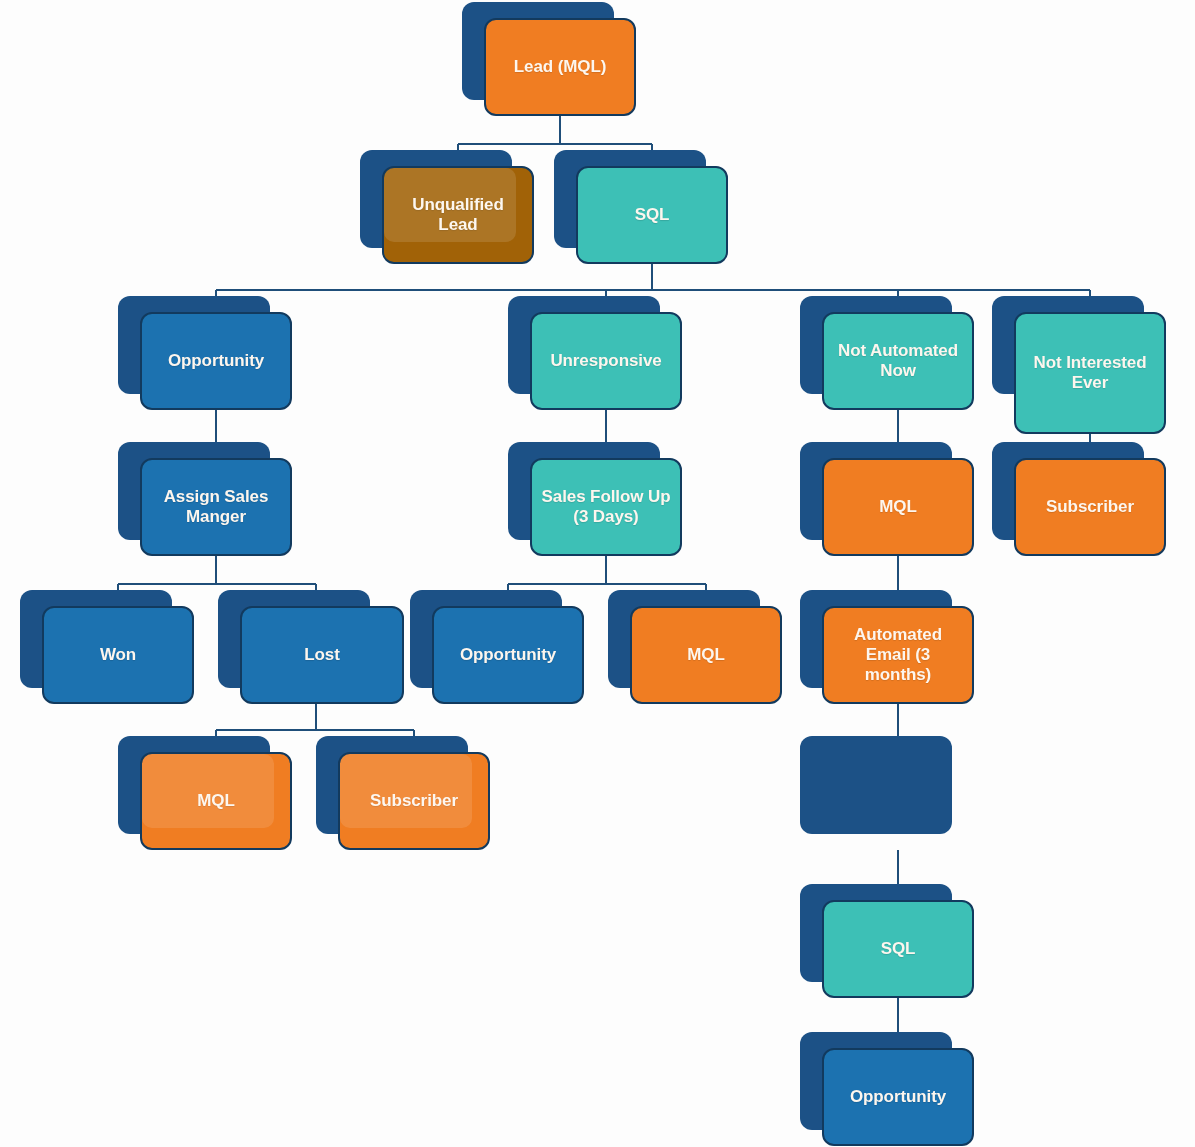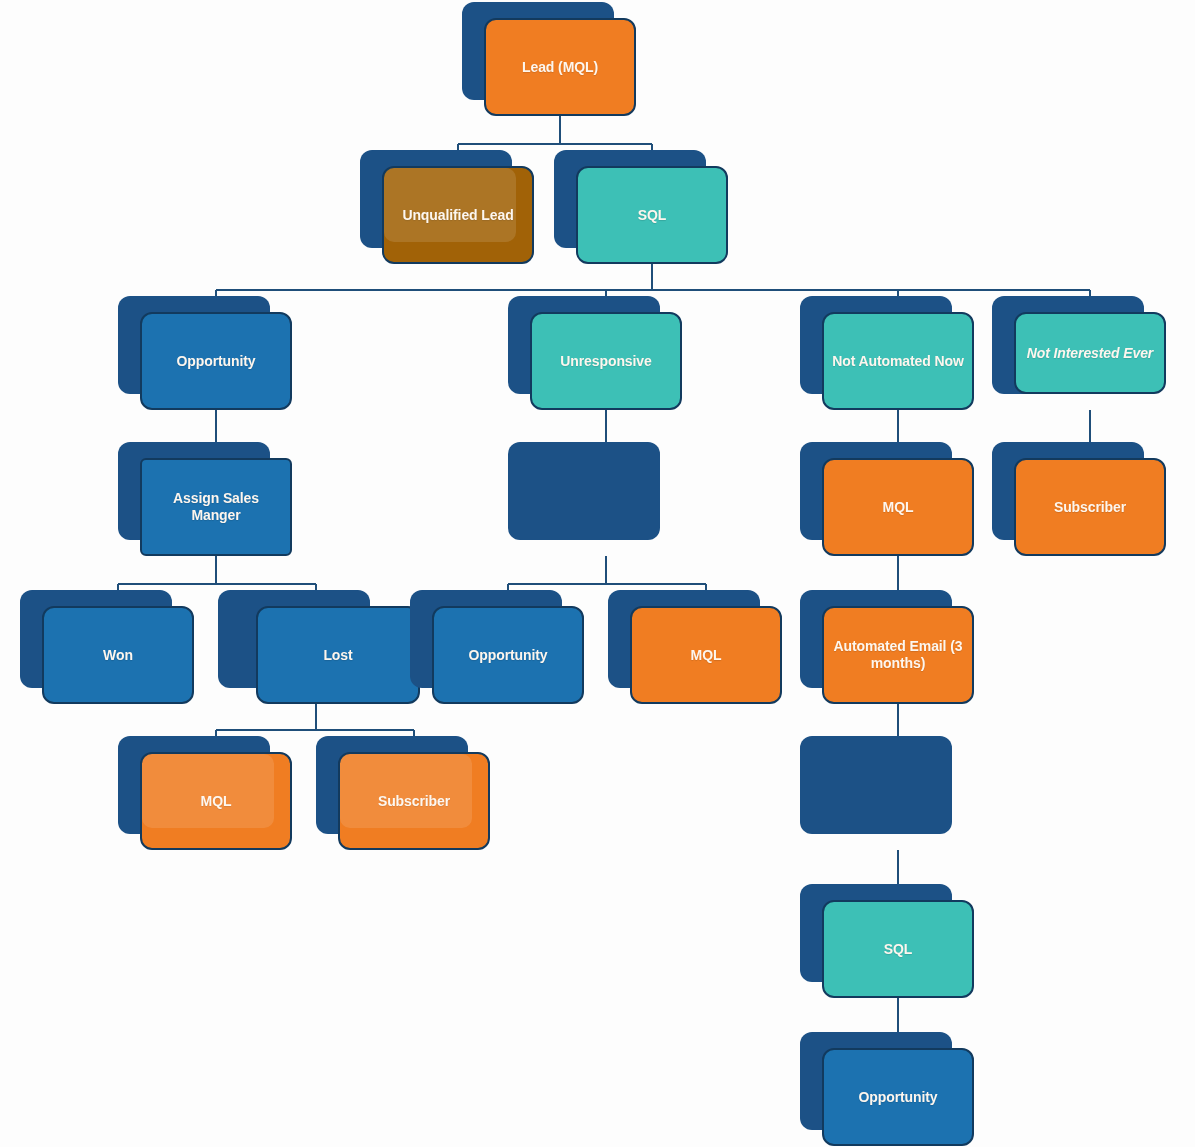--- a/index.html
+++ b/index.html
@@ -48,21 +48,21 @@
     border: 2px solid #123a5e;
     box-sizing: border-box;
     display: flex;
     align-items: center;
     justify-content: center;
     text-align: center;
   }
   .node .card-label {
     color: #fdf6ee;
     font-weight: bold;
-    font-size: 14px;
+    font-size: 17px;
     line-height: 1.18;
     letter-spacing: -0.1px;
     padding: 0 8px;
     text-shadow: 0 1px 1px rgba(0,0,0,0.12);
   }
   
   .node .card-front.overlay::before {
     content: "";
     position: absolute;
     left: 0px;
@@ -146,32 +146,35 @@
         </div>
       </div>
       <div class="node" style="left: 800px; top: 296px; width: 174px; height: 114px;">
         <div class="card-back" style="width: 152px; height: 98px;"></div>
         <div class="card-front c-teal" style="width: 152px; height: 98px;">
           <span class="card-label">Not Automated Now</span>
         </div>
       </div>
       <div class="node" style="left: 992px; top: 296px; width: 174px; height: 114px;">
         <div class="card-back" style="width: 152px; height: 98px;"></div>
-        <div class="card-front c-teal" style="width: 152px; height: 82px; font-style: italic;">
+        <div class="card-front c-teal" style="width: 152px; height: 122px;">
           <span class="card-label">Not Interested Ever</span>
         </div>
       </div>
       <div class="node" style="left: 118px; top: 442px; width: 174px; height: 114px;">
         <div class="card-back" style="width: 152px; height: 98px;"></div>
-        <div class="card-front c-blue" style="width: 152px; height: 98px; border-radius: 6px;">
+        <div class="card-front c-blue" style="width: 152px; height: 98px;">
           <span class="card-label">Assign Sales Manger</span>
         </div>
       </div>
       <div class="node" style="left: 508px; top: 442px; width: 174px; height: 114px;">
         <div class="card-back" style="width: 152px; height: 98px;"></div>
+        <div class="card-front c-teal" style="width: 152px; height: 98px;">
+          <span class="card-label">Sales Follow Up (3 Days)</span>
+        </div>
       </div>
       <div class="node" style="left: 800px; top: 442px; width: 174px; height: 114px;">
         <div class="card-back" style="width: 152px; height: 98px;"></div>
         <div class="card-front c-orange" style="width: 152px; height: 98px;">
           <span class="card-label">MQL</span>
         </div>
       </div>
       <div class="node" style="left: 992px; top: 442px; width: 174px; height: 114px;">
         <div class="card-back" style="width: 152px; height: 98px;"></div>
         <div class="card-front c-orange" style="width: 152px; height: 98px;">
@@ -179,21 +182,21 @@
         </div>
       </div>
       <div class="node" style="left: 20px; top: 590px; width: 154px; height: 114px;">
         <div class="card-back" style="width: 152px; height: 98px;"></div>
         <div class="card-front c-blue" style="width: 152px; height: 98px;">
           <span class="card-label">Won</span>
         </div>
       </div>
       <div class="node" style="left: 218px; top: 590px; width: 174px; height: 114px;">
         <div class="card-back" style="width: 152px; height: 98px;"></div>
-        <div class="card-front c-blue" style="width: 164px; height: 98px; margin-left: 16px;">
+        <div class="card-front c-blue" style="width: 164px; height: 98px;">
           <span class="card-label">Lost</span>
         </div>
       </div>
       <div class="node" style="left: 410px; top: 590px; width: 174px; height: 114px;">
         <div class="card-back" style="width: 152px; height: 98px;"></div>
         <div class="card-front c-blue" style="width: 152px; height: 98px;">
           <span class="card-label">Opportunity</span>
         </div>
       </div>
       <div class="node" style="left: 608px; top: 590px; width: 174px; height: 114px;">

